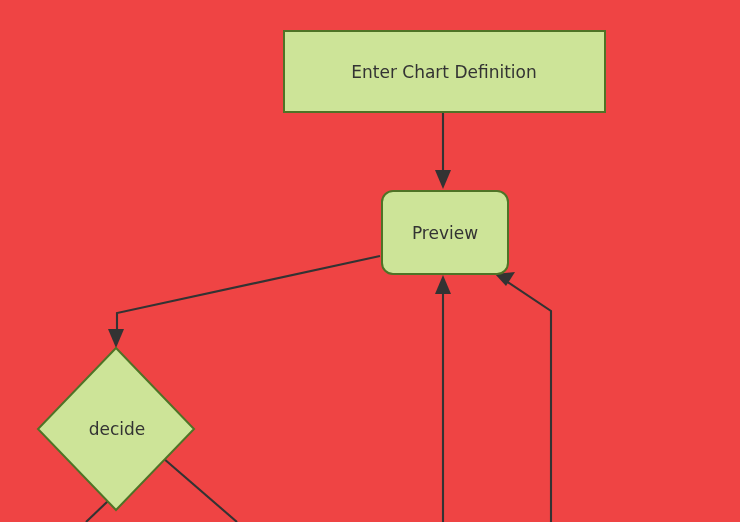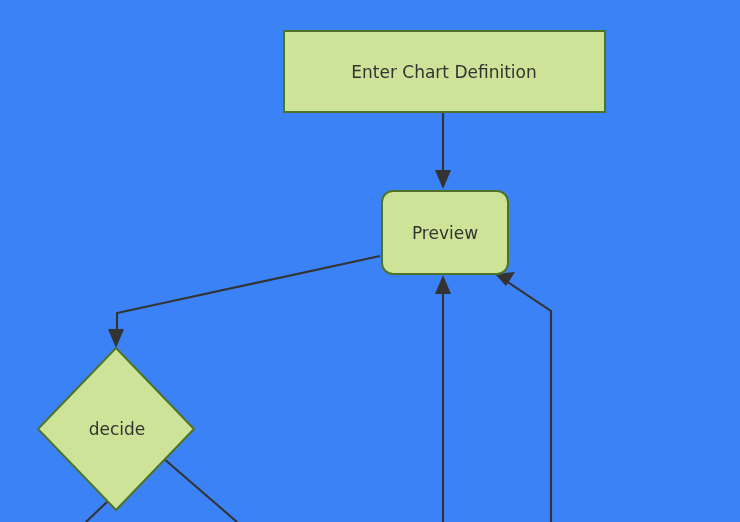--- a/index.html
+++ b/index.html
@@ -8,21 +8,21 @@
     padding: 0;
     background: #ffffff;
   }
   body {
     font-family: "DejaVu Sans", "Liberation Sans", sans-serif;
   }
   #canvas {
     position: relative;
     width: 740px;
     height: 522px;
-    background: #3b82f6;
+    background: #ef4444;
     overflow: hidden;
   }
   #diagram-svg {
     position: absolute;
     left: 0;
     top: 0;
     width: 740px;
     height: 522px;
     display: block;
   }

